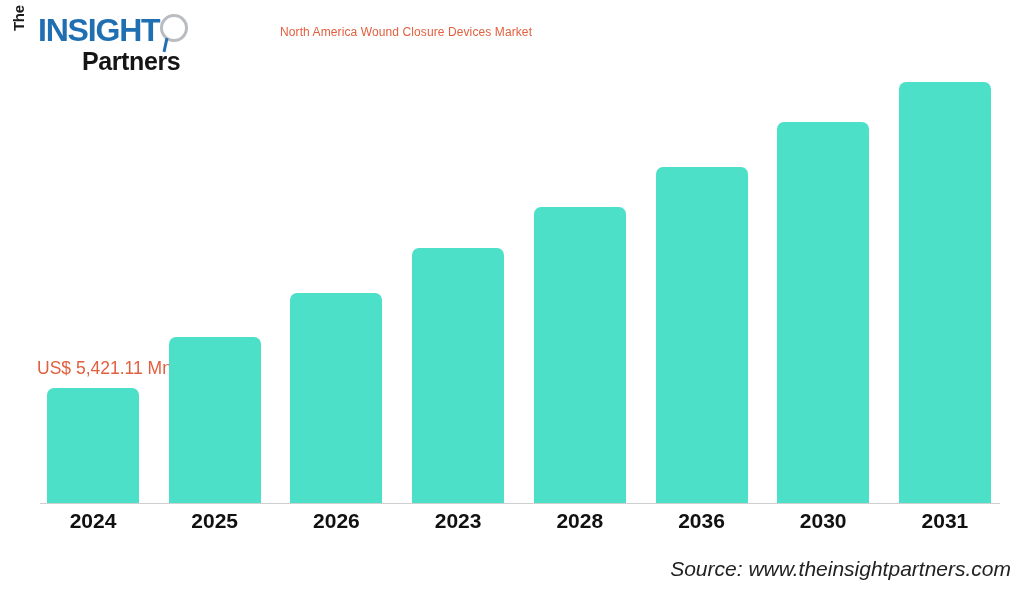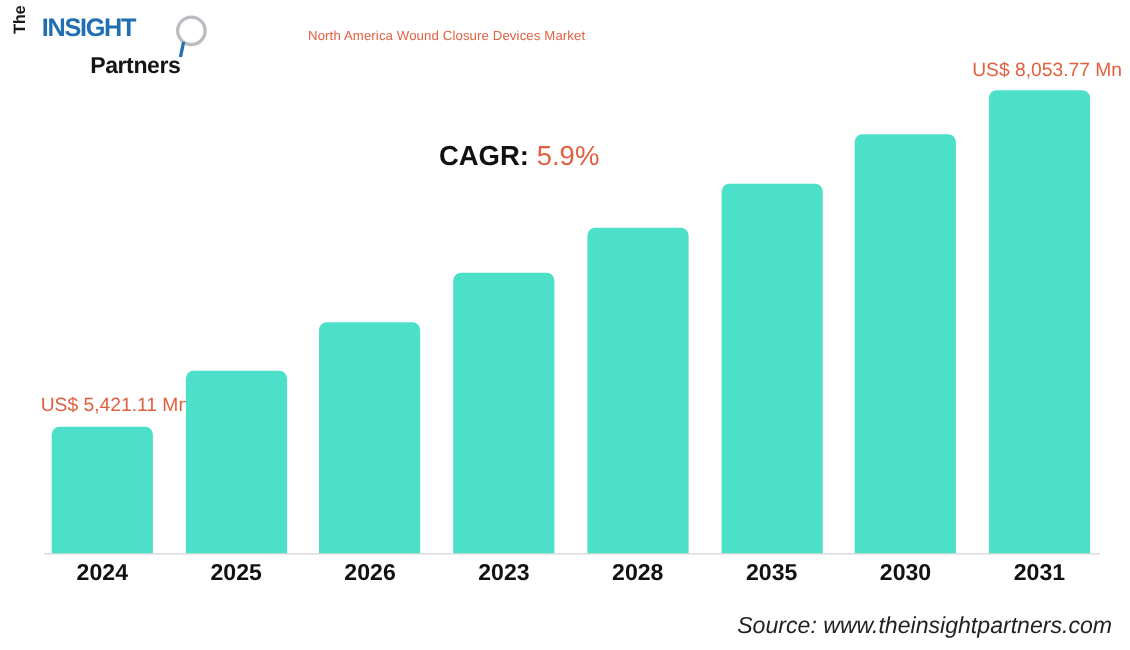--- a/index.html
+++ b/index.html
@@ -39,21 +39,21 @@
     font-weight: bold;
     color: #1a1a1a;
     letter-spacing: -0.3px;
     line-height: 1;
     white-space: nowrap;
   }
   .logo-insight {
     position: absolute;
     left: 24px;
     top: 0px;
-    font-size: 23px;
+    font-size: 32px;
     font-weight: bold;
     color: #1f6fb2;
     letter-spacing: -1.2px;
     line-height: 1;
     font-family: "Liberation Sans", sans-serif;
   }
   .logo-glass {
     position: absolute;
     left: 146px;
     top: 0px;
@@ -69,21 +69,21 @@
     top: 24px;
     width: 3px;
     height: 14px;
     background: #1f6fb2;
     transform: rotate(12deg);
   }
   .logo-partners {
     position: absolute;
     left: 68px;
     top: 35px;
-    font-size: 21px;
+    font-size: 25px;
     font-weight: bold;
     color: #151515;
     letter-spacing: -0.4px;
     line-height: 1;
   }
 
   
   .chart-title {
     position: absolute;
     left: 280px;
@@ -175,43 +175,41 @@
     <span class="logo-the">The</span>
     <span class="logo-insight">INSIGHT</span>
     <span class="logo-glass"></span>
     <span class="logo-glass-handle"></span>
     <span class="logo-partners">Partners</span>
   </div>
 
   <div class="chart-title">North America Wound Closure Devices Market</div>
 
   <div class="value-label first">US$ 5,421.11 Mn</div>
-  <div class="value-label last">US$ 8,053.77 Mn</div>
-
-  <div class="cagr"><span class="cagr-label">CAGR:</span> <span class="cagr-value">5.9%</span></div>
+
 
   <div class="plot">
     <div class="axis-line"></div>
     <div id="bars">
         <div class="bar" title="2024: 5421.11 US$ Mn" style="left: 47px; height: 115px; background: rgb(76, 224, 200);"></div>
         <div class="bar" title="2025: 5741 US$ Mn" style="left: 168.7px; height: 166px; background: rgb(76, 224, 200);"></div>
         <div class="bar" title="2026: 6080 US$ Mn" style="left: 290.4px; height: 210px; background: rgb(76, 224, 200);"></div>
         <div class="bar" title="2027: 6439 US$ Mn" style="left: 412.1px; height: 255px; background: rgb(76, 224, 200);"></div>
         <div class="bar" title="2028: 6819 US$ Mn" style="left: 533.8px; height: 296px; background: rgb(76, 224, 200);"></div>
         <div class="bar" title="2029: 7221 US$ Mn" style="left: 655.5px; height: 336px; background: rgb(76, 224, 200);"></div>
         <div class="bar" title="2030: 7647 US$ Mn" style="left: 777.2px; height: 381px; background: rgb(76, 224, 200);"></div>
         <div class="bar" title="2031: 8053.77 US$ Mn" style="left: 898.9px; height: 421px; background: rgb(76, 224, 200);"></div>
       </div>
     <div id="ticks">
         <div class="tick-label" style="left: 47px; width: 92px;">2024</div>
         <div class="tick-label" style="left: 168.7px; width: 92px;">2025</div>
         <div class="tick-label" style="left: 290.4px; width: 92px;">2026</div>
         <div class="tick-label" style="left: 412.1px; width: 92px;">2023</div>
         <div class="tick-label" style="left: 533.8px; width: 92px;">2028</div>
-        <div class="tick-label" style="left: 655.5px; width: 92px;">2035</div>
+        <div class="tick-label" style="left: 655.5px; width: 92px;">2036</div>
         <div class="tick-label" style="left: 777.2px; width: 92px;">2030</div>
         <div class="tick-label" style="left: 898.9px; width: 92px;">2031</div>
       </div>
   </div>
 
   <div class="source">Source: www.theinsightpartners.com</div>
 
 </div>
 
 </body></html>

